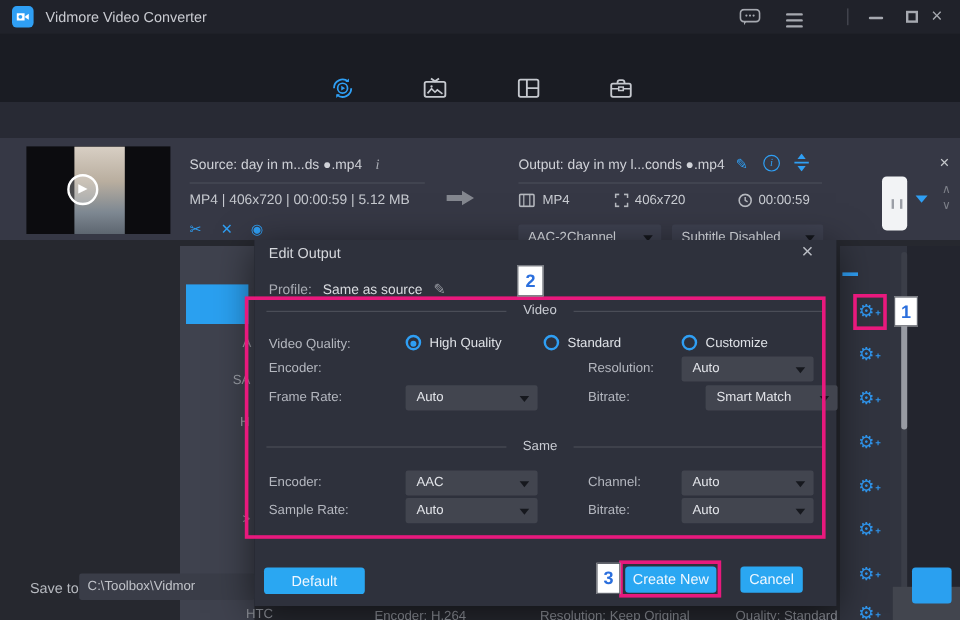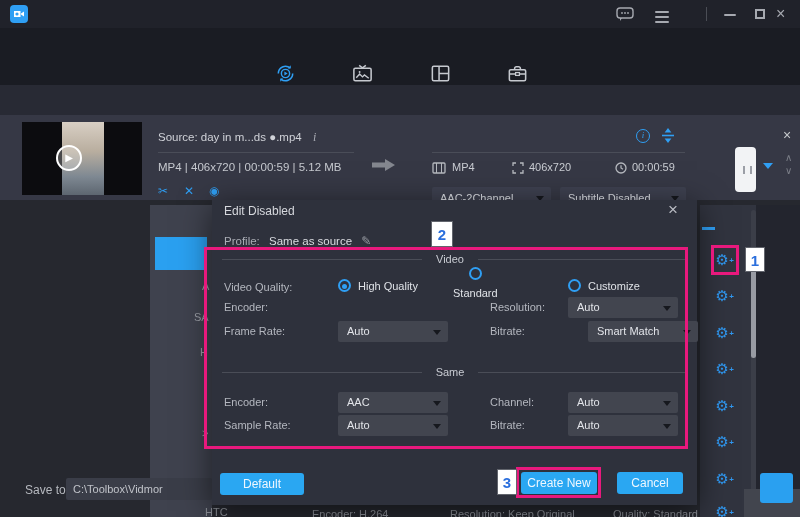--- a/index.html
+++ b/index.html
@@ -113,20 +113,21 @@
 <div id="app">
 
   <div class="abs titlebar">
     <div class="abs appicon">
       <svg width="12" height="12" viewBox="0 0 12 12">
           <path d="M1 3h6.5v6H1z" fill="#fff"></path>
           <path d="M8 5.5l3-2v5l-3-2z" fill="#fff"></path>
           <circle cx="4" cy="6" r="1.6" fill="#2f9ff4"></circle>
         </svg>
     </div>
+    <div class="abs apptitle">Vidmore Video Converter</div>
     <div class="abs" style="left:616px;top:7px;">
       <svg width="18" height="15" viewBox="0 0 18 15">
           <rect x="1" y="1" width="16" height="10" rx="3" fill="none" stroke="#a6a9b0" stroke-width="1.4"></rect>
           <circle cx="6" cy="6" r=".9" fill="#a6a9b0"></circle>
           <circle cx="9" cy="6" r=".9" fill="#a6a9b0"></circle>
           <circle cx="12" cy="6" r=".9" fill="#a6a9b0"></circle>
           <path d="M6 11l-2 3v-3" fill="#a6a9b0"></path>
         </svg>
     </div>
     <div class="abs burger" style="left:655px;top:8px;">
@@ -210,20 +211,24 @@
     <span class="abs editfrag" style="left:158px;top:69px;">✂</span>
     <span class="abs editfrag" style="left:184px;top:69px;">✕</span>
     <span class="abs editfrag" style="left:209px;top:69px;">◉</span>
 
     <div class="abs bigarrow" style="left:372px;top:43px;">
       <svg width="24" height="14" viewBox="0 0 24 14">
           <path d="M0 4.5h13V1l10 6-10 6V9.5H0z" fill="#84878f"></path>
         </svg>
     </div>
 
+    <div class="abs outline" style="top:15px;">
+      <span>Output: day in my l...conds ●.mp4</span>
+      <span class="pencil-blue" style="margin-left:6px;">✎</span>
+    </div>
     <div class="abs infocirc" style="left:636px;top:14px;"><span>i</span></div>
     <div class="abs" style="left:661px;top:13px;">
       <svg width="14" height="15" viewBox="0 0 14 15">
           <path d="M1 7.5h12" stroke="#2f9ff4" stroke-width="1.6"></path>
           <path d="M7 0l3.4 4.6H3.6z" fill="#2f9ff4"></path>
           <path d="M7 15l3.4-4.6H3.6z" fill="#2f9ff4"></path>
         </svg>
     </div>
     <div class="abs divline" style="left:432px;width:253px;top:37px;"></div>
 
@@ -292,39 +297,39 @@
   <div class="abs gear" style="top:397px;"><span>⚙</span><b>+</b></div>
   <div class="abs gear" style="top:433px;"><span>⚙</span><b>+</b></div>
   <div class="abs gear" style="top:470px;"><span>⚙</span><b>+</b></div>
   <div class="abs gear" style="top:503px;"><span>⚙</span><b>+</b></div>
   <div class="abs sbtrack"></div>
   <div class="abs sbthumb"></div>
   <div class="abs cornerpanel"></div>
   <div class="abs cornerbtn"></div>
 
   <div class="abs dialog"></div>
-  <div class="abs dlg-title">Edit Disabled</div>
+  <div class="abs dlg-title">Edit Output</div>
   <div class="abs dlg-close">×</div>
 
   <div class="abs profrow">
     <span class="proflbl">Profile:</span>
     <span class="profval">Same as source</span>
     <span class="pencil-gray">✎</span>
   </div>
 
   <div class="abs hline" style="left:222px;top:259px;width:200px;"></div>
   <div class="abs sectitle" style="left:420px;">Video</div>
   <div class="abs hline" style="left:478px;top:259px;width:208px;"></div>
 
   <div class="abs dlbl" style="left:224px;top:281px;">Video Quality:</div>
   <div class="abs radio" style="left:338px;top:279px;">
     <span class="rdot sel"></span>
     <span class="rlbl">High Quality</span>
   </div>
-  <div class="abs radio" style="left:453px;top:267px;flex-direction:column;">
+  <div class="abs radio" style="left:453px;top:279px;">
     <span class="rdot"></span>
     <span class="rlbl">Standard</span>
   </div>
   <div class="abs radio" style="left:568px;top:279px;">
     <span class="rdot"></span>
     <span class="rlbl">Customize</span>
   </div>
 
   <div class="abs dlbl" style="left:224px;top:301px;">Encoder:</div>
   <div class="abs dlbl" style="left:490px;top:301px;">Resolution:</div>
@@ -356,21 +361,21 @@
   <div class="abs dd" style="left:338px;top:415px;">
     <span>Auto</span><i class="ddarrow"></i>
   </div>
   <div class="abs dlbl" style="left:490px;top:419px;">Bitrate:</div>
   <div class="abs dd" style="left:568px;top:415px;">
     <span>Auto</span><i class="ddarrow"></i>
   </div>
 
   <div class="abs btn" style="left:521px;top:472px;width:76px;">Create New</div>
   <div class="abs btn" style="left:220px;top:473px;width:84px;">Default</div>
-  <div class="abs btn" style="left:617px;top:472px;width:66px;">Cancel</div>
+  <div class="abs btn" style="left:617px;top:472px;width:52px;">Cancel</div>
 
   <div class="abs pinkbox" style="left:204px;top:247px;width:484px;height:202px;"></div>
   <div class="abs pinkbox" style="left:711px;top:245px;width:28px;height:30px;"></div>
   <div class="abs pinkbox" style="left:516px;top:467px;width:85px;height:31px;"></div>
   <div class="abs numbox" style="left:745px;top:247px;width:20px;height:25px;line-height:25px;">1</div>
   <div class="abs numbox" style="left:431px;top:221px;width:22px;height:26px;line-height:26px;">2</div>
   <div class="abs numbox" style="left:497px;top:469px;width:20px;height:26px;line-height:26px;">3</div>
 
 </div>
 

